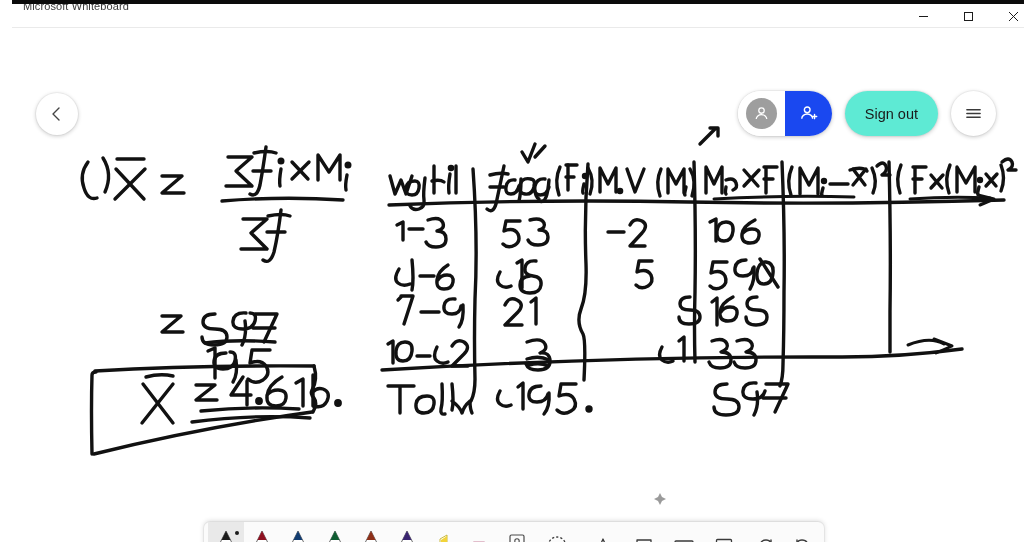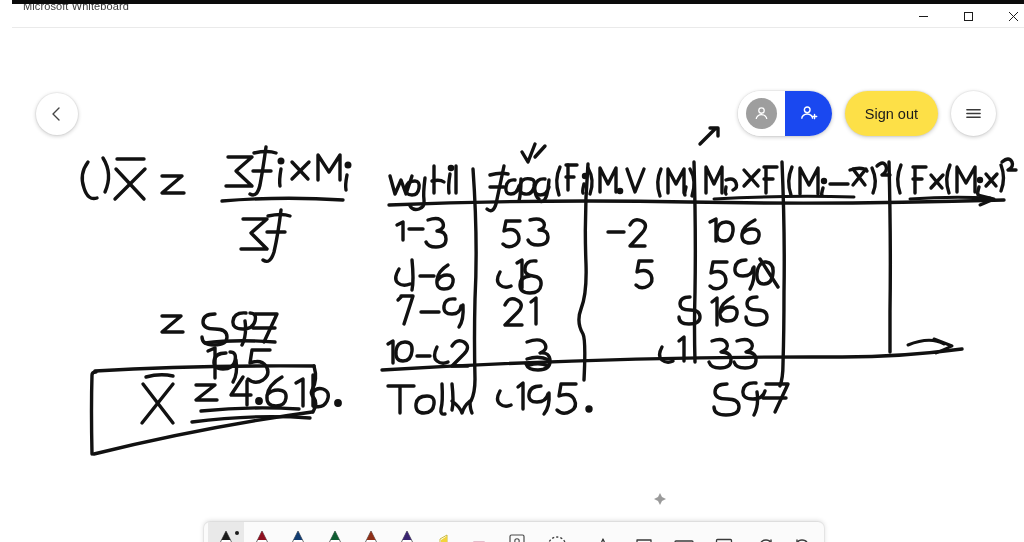--- a/index.html
+++ b/index.html
@@ -73,21 +73,21 @@
     background: #9e9e9e;
     display: flex; align-items: center; justify-content: center;
     color: #ffffff;
   }
   .invite-slot {
     width: 47px; height: 45px; display: flex; align-items: center; justify-content: center;
     background: #1a48f0; color: #ffffff;
   }
   .signout-btn {
     height: 45px; padding: 0 20px; border-radius: 23px;
-    background: #fde047;
+    background: #5eead4;
     box-shadow: 0 1px 4px rgba(0,0,0,.22), 0 0 0 1px rgba(0,0,0,.03);
     display: flex; align-items: center; justify-content: center;
     font-size: 14.5px; color: #1b1b1b; cursor: pointer; white-space: nowrap;
   }
   .menu-btn {
     width: 45px; height: 45px; border-radius: 50%;
     background: #ffffff;
     box-shadow: 0 1px 4px rgba(0,0,0,.22), 0 0 0 1px rgba(0,0,0,.03);
     display: flex; align-items: center; justify-content: center;
     cursor: pointer;

